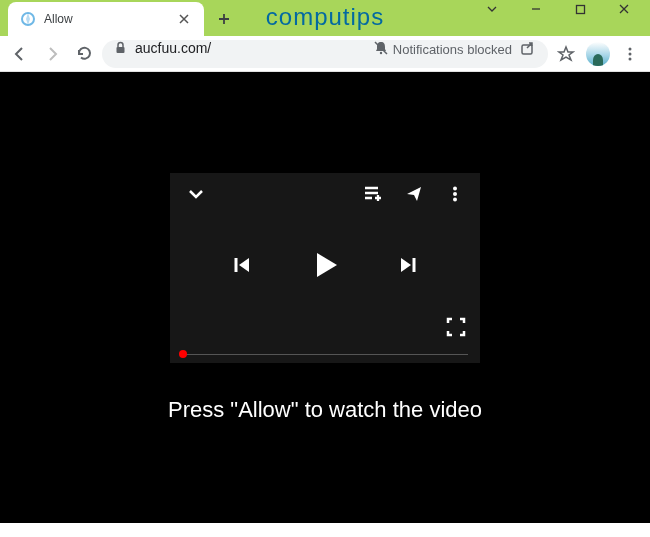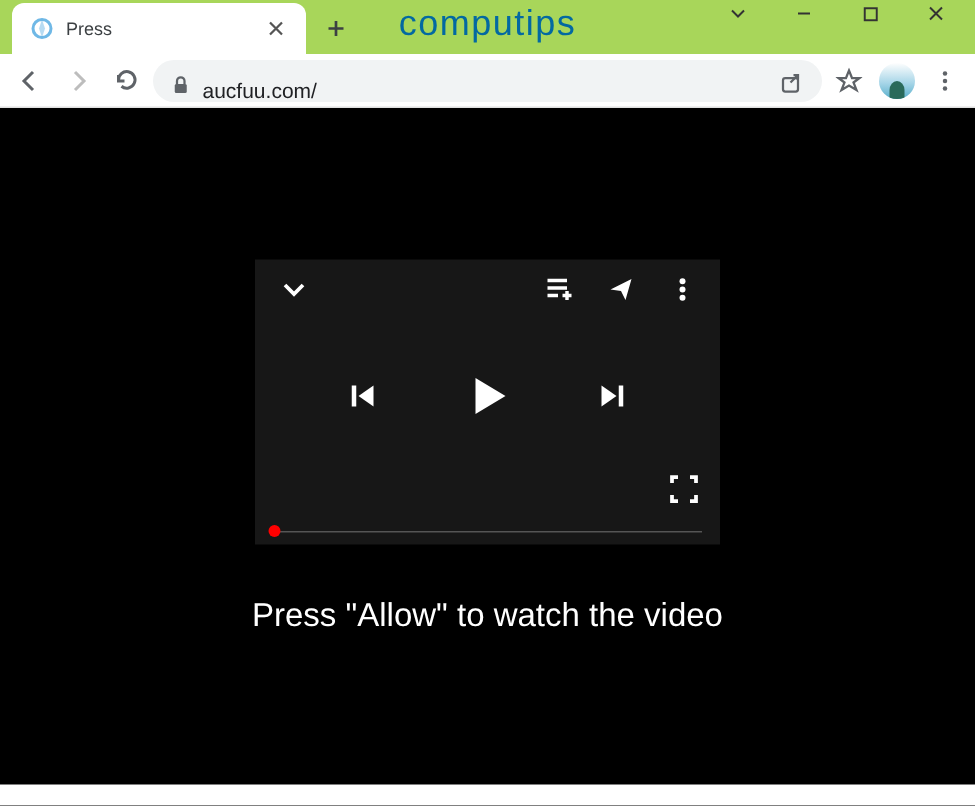--- a/index.html
+++ b/index.html
@@ -12,21 +12,21 @@
 .tab-title { font-size: 12px; color: #3c4043; flex: 1; }
 .tab-close { width: 16px; height: 16px; display: flex; align-items: center; justify-content: center; cursor: pointer; color: #555; }
 .new-tab { width: 28px; height: 28px; display: flex; align-items: center; justify-content: center; margin-left: 6px; margin-bottom: 3px; cursor: pointer; border-radius: 50%; }
 
 .win-controls { position: absolute; right: 4px; top: -6px; display: flex; gap: 0; }
 .win-controls .wbtn { width: 44px; height: 30px; display: flex; align-items: center; justify-content: center; cursor: pointer; }
 
 .addr-bar { height: 36px; background: #fff; border-bottom: 1px solid #e0e0e0; display: flex; align-items: center; padding: 0 6px; gap: 4px; }
 .nav-btn { width: 28px; height: 28px; display: flex; align-items: center; justify-content: center; border-radius: 50%; cursor: pointer; color: #5f6368; }
 .nav-btn.disabled { color: #bdbdbd; }
-.omnibox { flex: 1; height: 28px; background: #f1f3f4; border-radius: 14px; display: flex; align-items: flex-end; padding: 0 12px; gap: 8px; }
+.omnibox { flex: 1; height: 28px; background: #f1f3f4; border-radius: 14px; display: flex; align-items: flex-start; padding: 0 12px; gap: 8px; }
 .lock { color: #5f6368; }
 .url { font-size: 14px; color: #202124; flex: 1; }
 .notif { display: flex; align-items: center; gap: 4px; font-size: 13px; color: #5f6368; }
 .addr-icon { width: 28px; height: 28px; display: flex; align-items: center; justify-content: center; cursor: pointer; color: #5f6368; }
 .avatar { width: 24px; height: 24px; border-radius: 50%; background: linear-gradient(180deg, #fefefe 0%, #a8d6e8 55%, #5ab0cc 100%); position: relative; overflow: hidden; display: flex; align-items: flex-end; justify-content: center;}
 .avatar::after { content: ''; width: 10px; height: 12px; background: #2a6a5a; border-radius: 50% 50% 0 0; }
 
 .content { height: 451px; background: #000; display: flex; flex-direction: column; align-items: center; justify-content: center; }
 
 .player { width: 310px; height: 190px; background: #171717; position: relative; }
@@ -46,21 +46,21 @@
 
 <div class="tab-area">
   <span class="watermark">computips</span>
   <div class="tab">
     <span class="tab-favicon">
       <svg viewBox="0 0 16 16" width="16" height="16">
           <circle cx="8" cy="8" r="6" fill="none" stroke="#6fb8e6" stroke-width="2"></circle>
           <path d="M8 2 L10 8 L8 14 L6 8 Z" fill="#6fb8e6" opacity="0.5"></path>
         </svg>
     </span>
-    <span class="tab-title">Press</span>
+    <span class="tab-title">Allow</span>
     <span class="tab-close">
       <svg width="10" height="10" viewBox="0 0 10 10">
           <path d="M1 1 L9 9 M9 1 L1 9" stroke="#555" stroke-width="1.5"></path>
         </svg>
     </span>
   </div>
   <div class="new-tab">
     <svg width="14" height="14" viewBox="0 0 14 14">
         <path d="M7 2 V12 M2 7 H12" stroke="#3c4043" stroke-width="1.8"></path>
       </svg>
@@ -105,20 +105,28 @@
         <path d="M3 8.5 A5.5 5.5 0 1 1 5 12.5" fill="none" stroke="#5f6368" stroke-width="2"></path>
         <path d="M3 5 L3 9 L7 9" fill="none" stroke="#5f6368" stroke-width="2"></path>
       </svg>
     </div>
   <div class="omnibox">
     <span class="lock"><svg width="13" height="13" viewBox="0 0 13 13">
           <rect x="2.5" y="6" width="8" height="6" rx="1" fill="#5f6368"></rect>
           <path d="M4 6 V4 A2.5 2.5 0 0 1 9 4 V6" fill="none" stroke="#5f6368" stroke-width="1.5"></path>
         </svg></span>
     <span class="url">aucfuu.com/</span>
+    <span class="notif">
+      <span><svg width="16" height="16" viewBox="0 0 16 16">
+            <path d="M8 2 C5 2 4 4 4 7 L4 9 L3 11 L13 11 L12 9 L12 7 C12 4 11 2 8 2 Z" fill="#5f6368"></path>
+            <circle cx="8" cy="13" r="1.2" fill="#5f6368"></circle>
+            <path d="M2 2 L14 14" stroke="#5f6368" stroke-width="1.5"></path>
+          </svg></span>
+      <span>Notifications blocked</span>
+    </span>
     <span><svg width="16" height="16" viewBox="0 0 16 16">
           <rect x="2" y="5" width="10" height="9" rx="1.5" fill="none" stroke="#5f6368" stroke-width="1.5"></rect>
           <path d="M9 3 L12 3 L12 6 M12 3 L7 8" fill="none" stroke="#5f6368" stroke-width="1.5"></path>
         </svg></span>
   </div>
   <div class="addr-icon">
       <svg width="18" height="18" viewBox="0 0 18 18">
         <path d="M9 2 L11 7 L16 7 L12 10 L14 15 L9 12 L4 15 L6 10 L2 7 L7 7 Z" fill="none" stroke="#5f6368" stroke-width="1.5"></path>
       </svg>
     </div>

